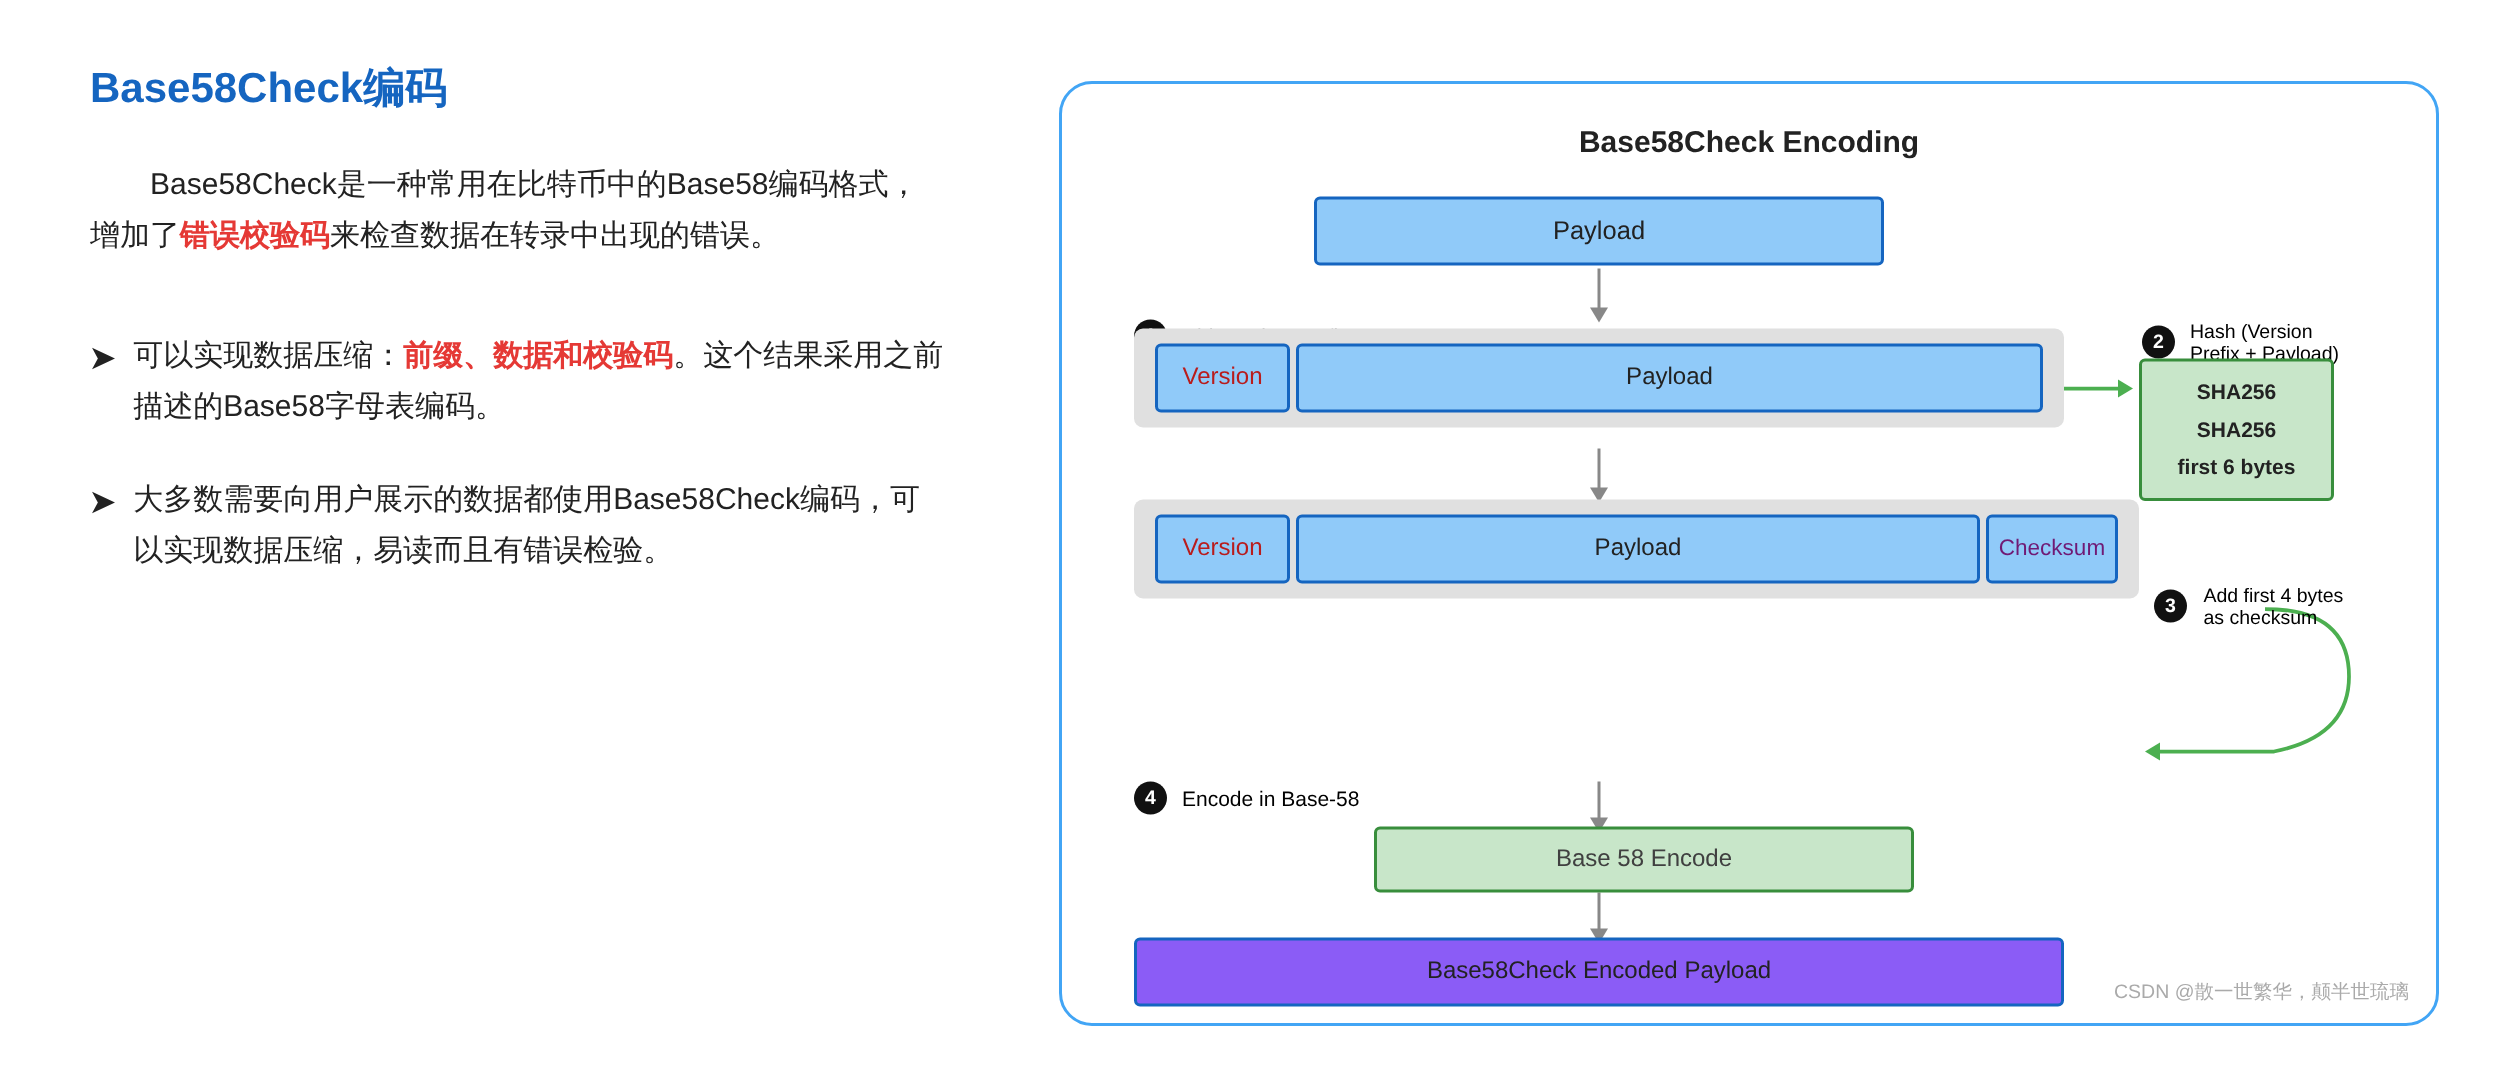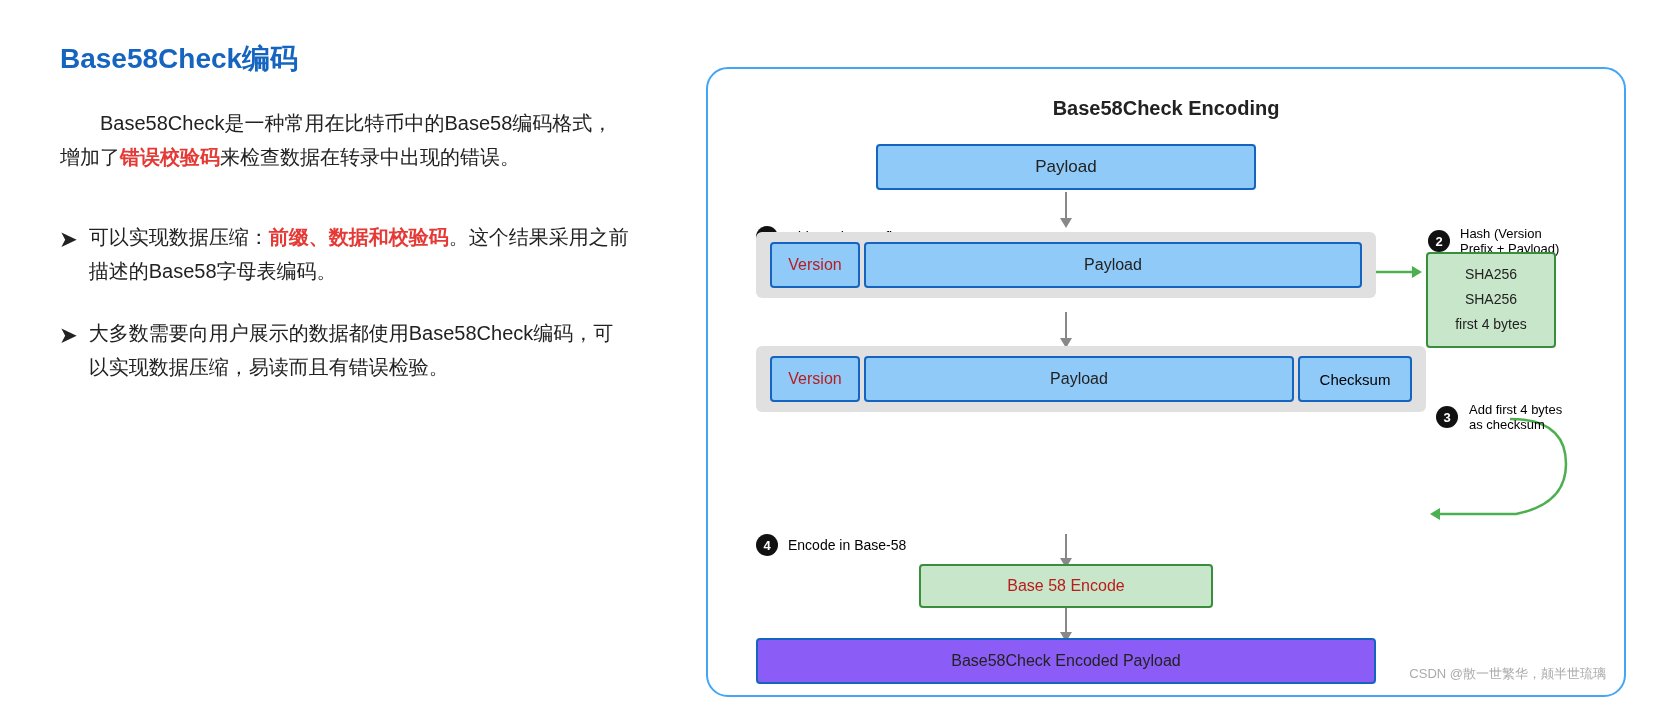--- a/index.html
+++ b/index.html
@@ -60,23 +60,23 @@
     }
 
     .bullet-text .highlight-red {
       color: #e53935;
       font-weight: bold;
     }
 
     .right-panel {
       flex: 1;
       display: flex;
-      align-items: flex-end;
-      justify-content: center;
-      padding: 30px 40px 28px 20px;
+      align-items: center;
+      justify-content: center;
+      padding: 30px 40px 18px 20px;
     }
 
     .diagram-container {
       border: 2.5px solid #42A5F5;
       border-radius: 22px;
       padding: 28px 36px 28px 36px;
       background: #fff;
       width: 920px;
       min-height: 630px;
       position: relative;
@@ -160,43 +160,43 @@
       font-size: 16px;
       color: #222;
       font-family: Arial, sans-serif;
       margin-left: 4px;
     }
 
     .box-checksum {
       background: #90CAF9;
       border: 2px solid #1565C0;
       border-radius: 4px;
-      width: 114px;
+      width: 88px;
       height: 46px;
       display: flex;
       align-items: center;
       justify-content: center;
       font-size: 15px;
-      color: #000000;
+      color: #701a75;
       font-family: Arial, sans-serif;
       margin-left: 4px;
       flex-shrink: 0;
     }
 
     .box-base58encode {
       background: #C8E6C9;
       border: 2px solid #388E3C;
       border-radius: 4px;
-      width: 294px;
+      width: 360px;
       height: 44px;
       display: flex;
       align-items: center;
       justify-content: center;
       font-size: 16px;
-      color: #b91c1c;
+      color: #404040;
       font-family: Arial, sans-serif;
       margin: 0 auto;
     }
 
     .box-encoded-payload {
       background: #8b5cf6;
       border: 2px solid #1565C0;
       border-radius: 4px;
       width: 100%;
       height: 46px;
@@ -215,20 +215,21 @@
       width: 130px;
       padding: 8px 14px;
       text-align: center;
       font-family: Arial, sans-serif;
       font-size: 14px;
       color: #222;
     }
 
     .hash-box div {
       line-height: 1.8;
+      font-weight: bold;
     }
 
     .step1-label-row {
       display: flex;
       align-items: center;
       margin-bottom: 4px;
     }
 
     .watermark {
       position: absolute;
@@ -319,21 +320,21 @@
         <div class="step-circle">
             <span>2</span>
           </div>
         <span style="font-size:13px; font-family:Arial,sans-serif; margin-left:4px; max-width:160px;">Hash (Version Prefix + Payload)</span>
       </div>
 
       <div style="position:absolute; top:108px; left:670px;">
         <div class="hash-box">
           <div>SHA256</div>
           <div>SHA256</div>
-          <div>first 4 bytes</div>
+          <div>first 6 bytes</div>
         </div>
       </div>
 
       <div style="position:absolute; top:202px; left:0px; width:670px; background:#e0e0e0; border-radius:6px; padding:10px 14px;">
         <div class="box-row">
           <div class="box-version">
             <span>Version</span>
           </div>
           <div class="box-payload-mid">
             <span>Payload</span>

